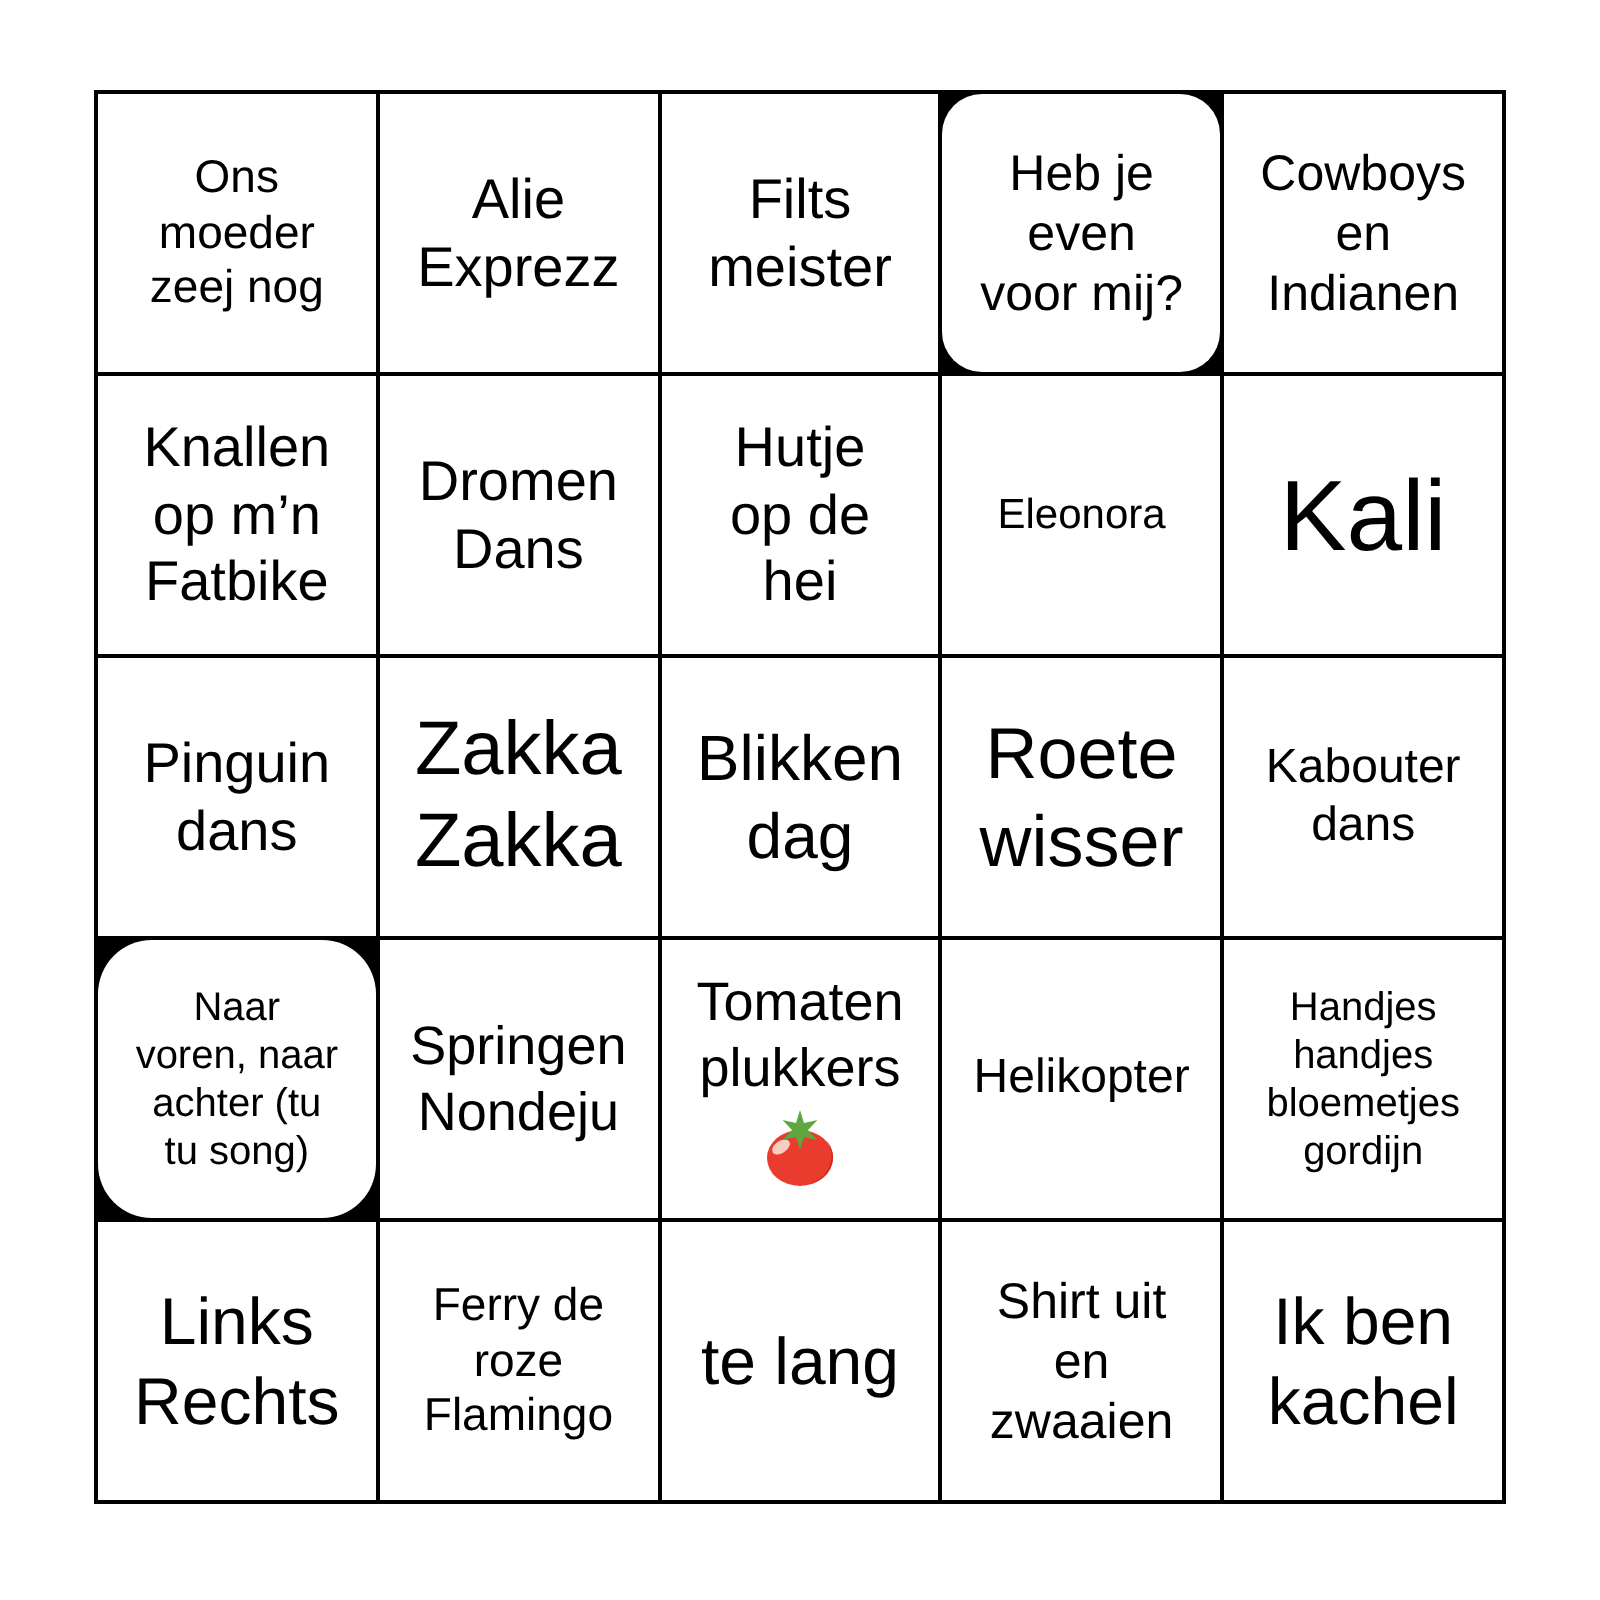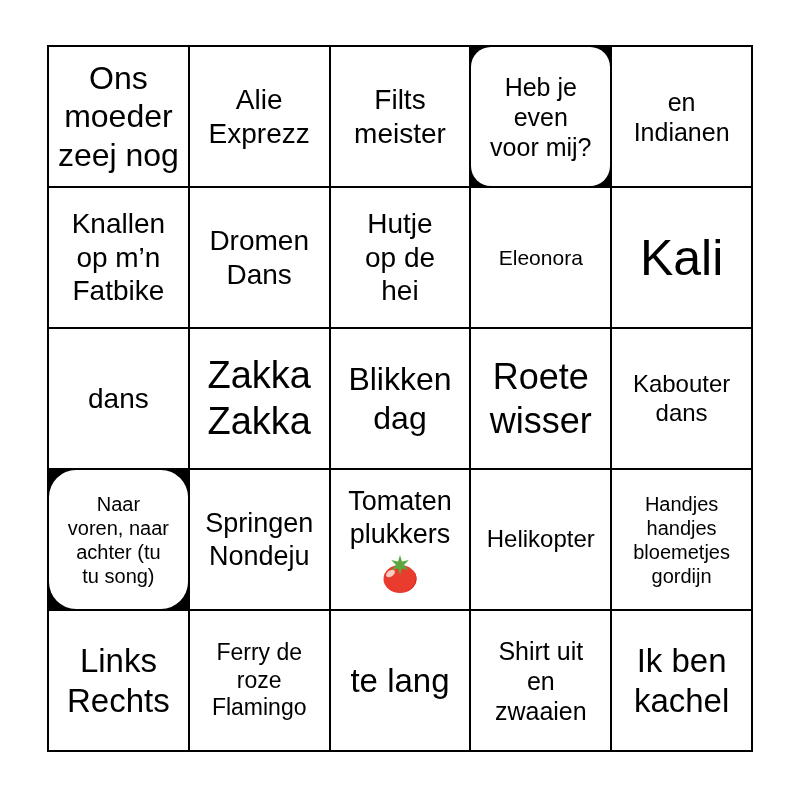--- a/index.html
+++ b/index.html
@@ -51,39 +51,40 @@
   .cell .emoji-wrap {
     margin-top: 4px;
     line-height: 0;
   }
 </style>
 </head>
 <body>
 
 <div class="page">
   <div class="bingo-grid">
-      <div class="cell" style="font-size: 32px;">
+      <div class="cell" style="font-size: 23px;">
         <div class="line">Ons</div>
         <div class="line">moeder</div>
         <div class="line">zeej nog</div>
       </div>
       <div class="cell" style="font-size: 28px;">
         <div class="line">Alie</div>
         <div class="line">Exprezz</div>
       </div>
       <div class="cell" style="font-size: 28px;">
         <div class="line">Filts</div>
         <div class="line">meister</div>
       </div>
       <div class="cell" style="font-size: 25px; border-radius: 20px;">
         <div class="line">Heb je</div>
         <div class="line">even</div>
         <div class="line">voor mij?</div>
       </div>
       <div class="cell" style="font-size: 25px;">
+        <div class="line">Cowboys</div>
         <div class="line">en</div>
         <div class="line">Indianen</div>
       </div>
       <div class="cell" style="font-size: 28px; text-align: center;">
         <div class="line">Knallen</div>
         <div class="line">op m’n</div>
         <div class="line">Fatbike</div>
       </div>
       <div class="cell" style="font-size: 28px;">
         <div class="line">Dromen</div>
@@ -94,20 +95,21 @@
         <div class="line">op de</div>
         <div class="line">hei</div>
       </div>
       <div class="cell" style="font-size: 21px;">
         <div class="line">Eleonora</div>
       </div>
       <div class="cell" style="font-size: 50px;">
         <div class="line">Kali</div>
       </div>
       <div class="cell" style="font-size: 28px;">
+        <div class="line">Pinguin</div>
         <div class="line">dans</div>
       </div>
       <div class="cell" style="font-size: 38px;">
         <div class="line">Zakka</div>
         <div class="line">Zakka</div>
       </div>
       <div class="cell" style="font-size: 32px;">
         <div class="line">Blikken</div>
         <div class="line">dag</div>
       </div>

